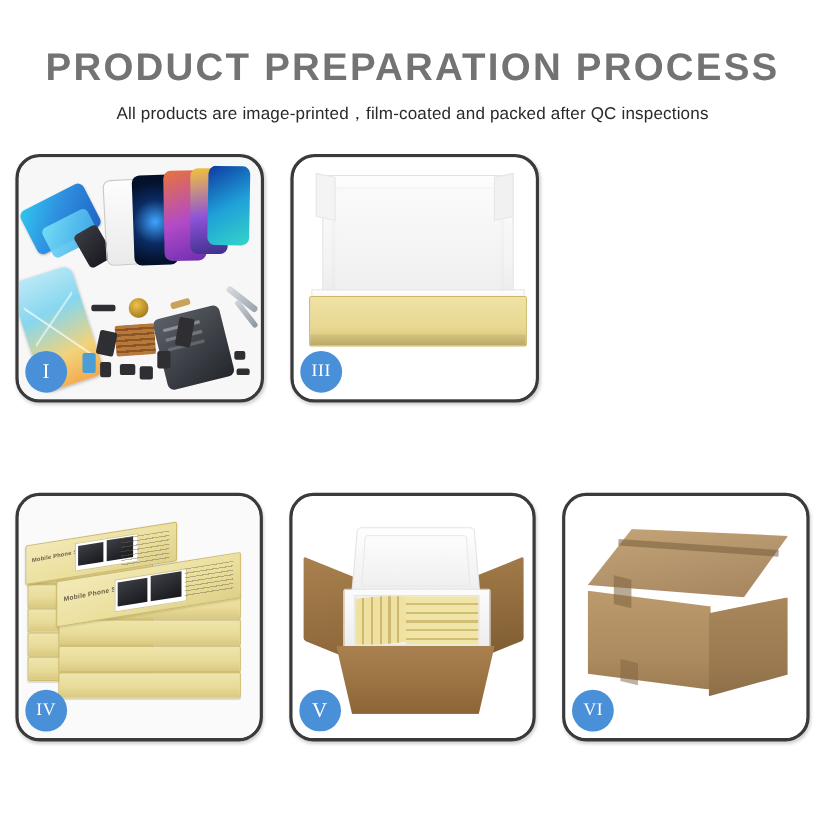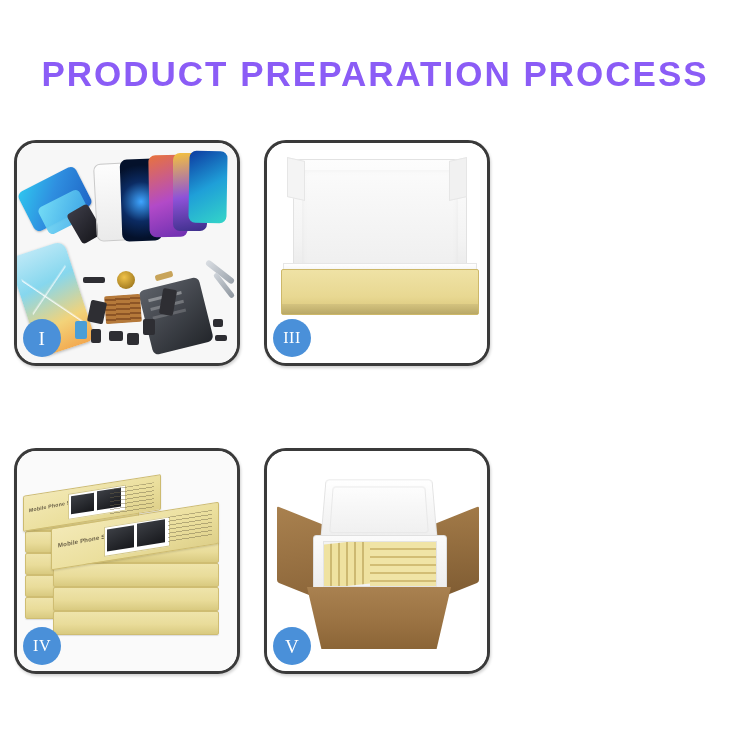--- a/index.html
+++ b/index.html
@@ -9,21 +9,21 @@
     font-family:"Liberation Sans", sans-serif;
     overflow:hidden;
     position:relative;
   }
   .page{width:750px;height:750px;position:relative;}
 
   
   .header{position:absolute;left:0;top:0;width:750px;text-align:center;}
   .title{
     font-size:35px;font-weight:700;letter-spacing:2.0px;
-    color:#8b5cf6;margin:0;padding-top:56px;line-height:1.0;
+    color:#737373;margin:0;padding-top:44px;line-height:1.0;
     font-family:"Liberation Sans", sans-serif;
   }
   .subtitle{
     font-size:15.5px;font-weight:400;color:#2a2a2a;
     margin:0;padding-top:14px;letter-spacing:0.15px;
   }
 
   
   .grid{position:absolute;left:14px;top:140px;width:722px;}
   .row{display:flex;}
@@ -373,20 +373,21 @@
     background:rgba(128,100,64,.5);transform:skewY(14deg);
   }
 </style>
 </head>
 <body>
 
 <div class="page">
 
   <div class="header">
     <h1 class="title">PRODUCT PREPARATION PROCESS</h1>
+    <p class="subtitle">All products are image-printed，film-coated and packed after QC inspections</p>
   </div>
 
   <div class="grid">
 
     <div class="row r1">
 
       <div class="panel">
         <div class="photo p1">
           <div class="ph blue-film"></div>
           <div class="ph blue-film2"></div>
@@ -481,16 +482,29 @@
             <div class="grpA"></div>
             <div class="grpB"></div>
           </div>
           <div class="v-body"></div>
         </div>
         <div class="badge">
           <span>V</span>
         </div>
       </div>
 
+      <div class="panel">
+        <div class="photo p6">
+          <div class="c-top"></div>
+          <div class="c-front"></div>
+          <div class="c-side"></div>
+          <div class="c-seam"></div>
+          <div class="c-tape1"></div>
+          <div class="c-tape2"></div>
+        </div>
+        <div class="badge small">
+          <span>VI</span>
+        </div>
+      </div>
 
     </div>
   </div>
 </div>
 
 </body></html>

